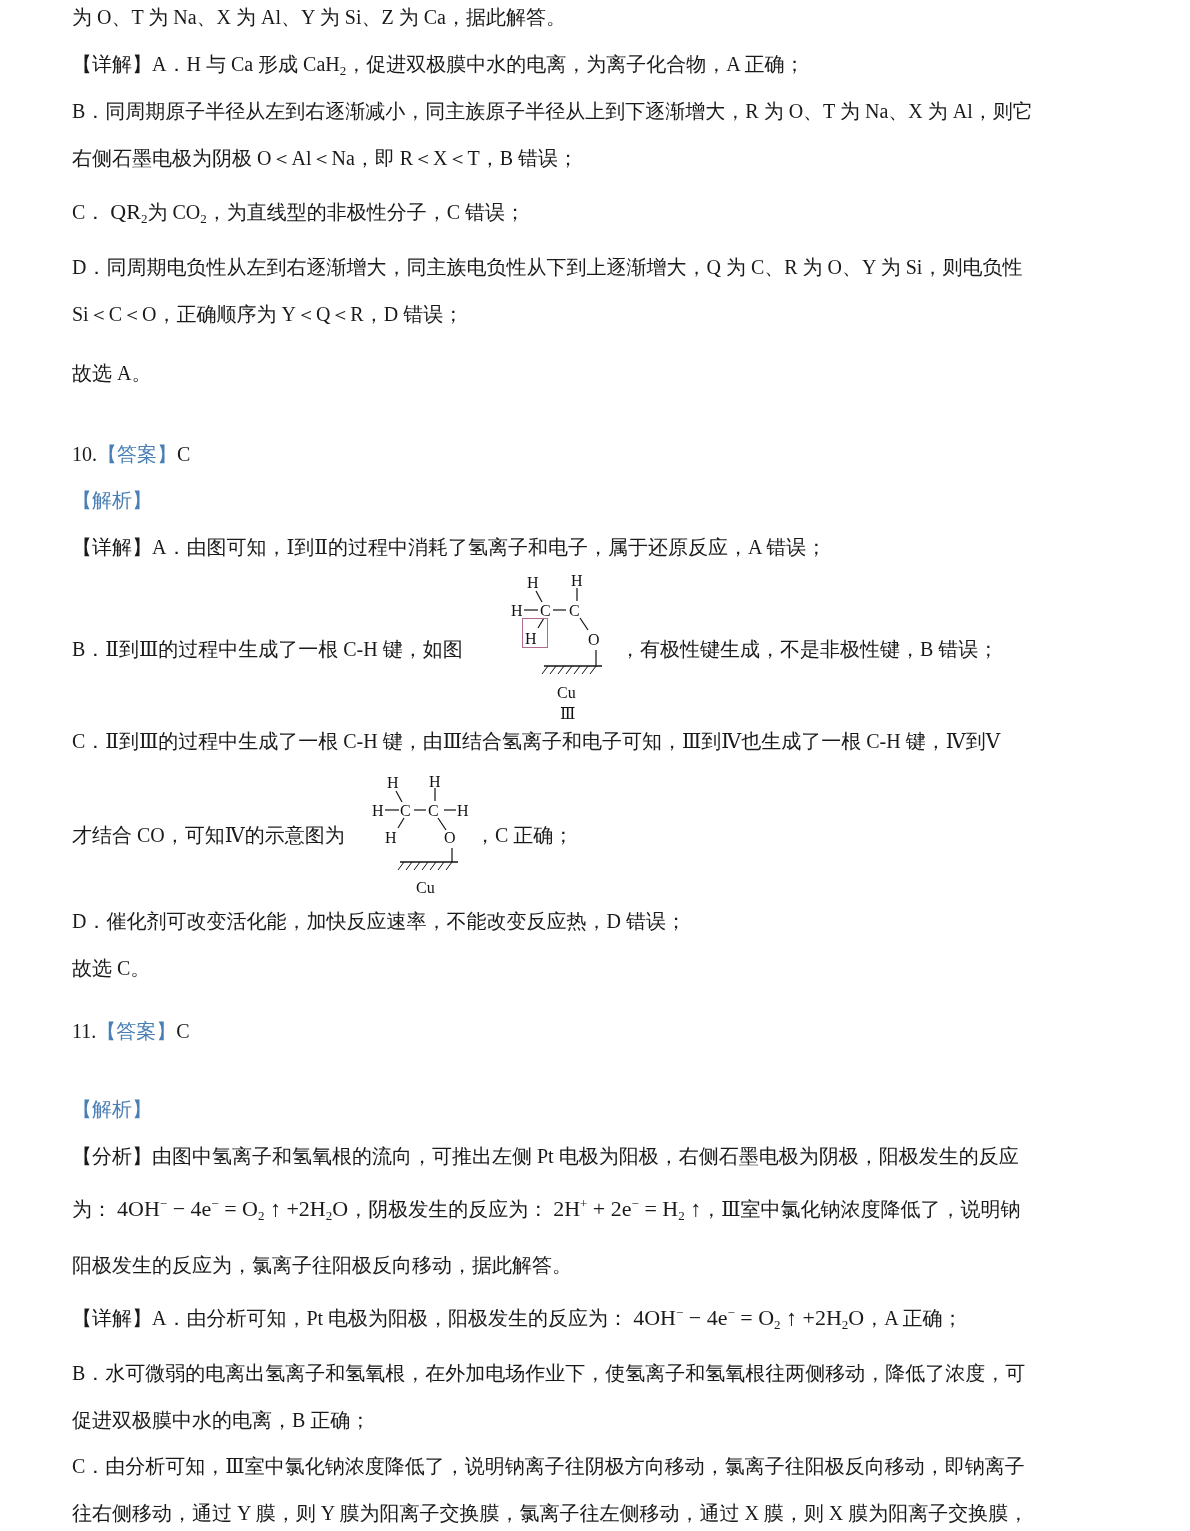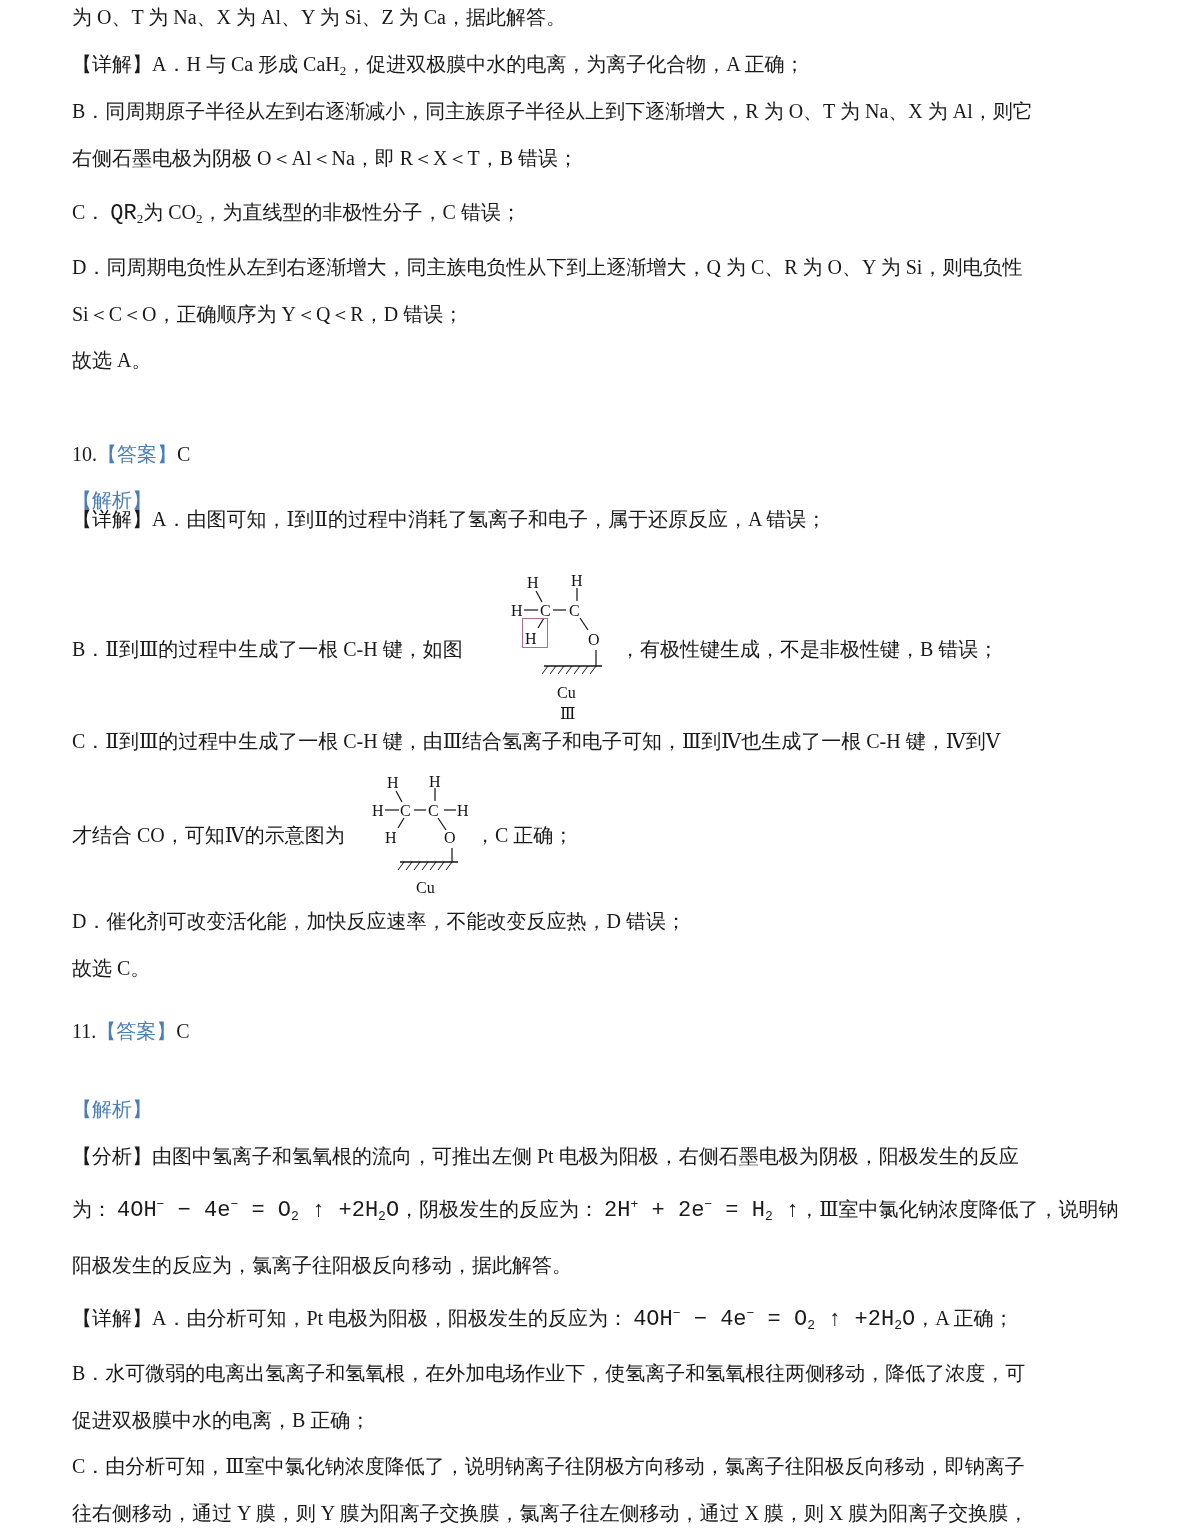--- a/index.html
+++ b/index.html
@@ -8,21 +8,21 @@
       font-family: "Liberation Serif", "DejaVu Serif", serif;
       color: #1a1a1a;
     }
     .line {
       position: absolute; left: 72px; font-size: 20px; line-height: 26px;
       white-space: nowrap;
     }
     .blue { color: #4a7fb5; }
     sub { font-size: 13px; vertical-align: -4px; line-height: 0; }
     sup { font-size: 13px; vertical-align: 8px; line-height: 0; }
-    .eq { font-size: 22px; font-family: Liberation Mono, monospace; }
+    .eq { font-size: 22px; }
     .mol {
       position: absolute; font-family: "Liberation Serif", "DejaVu Serif", serif;
       font-size: 16px; color: #111;
     }
     .mol span { position: absolute; line-height: 16px; }
     .mol svg { position: absolute; left: 0; top: 0; }
     .highlight-box {
       position: absolute; border: 1.5px solid #b06b93;
     }
   </style>
@@ -43,31 +43,31 @@
 </div>
 <div class="line" style="top:199px">
   <span>C．</span>&nbsp;<span class="eq">QR</span><sub>2</sub><span>为 CO</span><sub>2</sub><span>，为直线型的非极性分子，C 错误；</span>
 </div>
 <div class="line" style="top:254px">
   <span>D．同周期电负性从左到右逐渐增大，同主族电负性从下到上逐渐增大，Q 为 C、R 为 O、Y 为 Si，则电负性</span>
 </div>
 <div class="line" style="top:301px">
   <span>Si＜C＜O，正确顺序为 Y＜Q＜R，D 错误；</span>
 </div>
-<div class="line" style="top:347px">
+<div class="line" style="top:360px">
   <span>故选 A。</span>
 </div>
 
 <div class="line" style="top:441px">
   <span>10.</span><span class="blue">【答案】</span><span>C</span>
 </div>
 <div class="line blue" style="top:487px">
   <span>【解析】</span>
 </div>
-<div class="line" style="top:506px">
+<div class="line" style="top:534px">
   <span>【详解】</span><span>A．由图可知，Ⅰ到Ⅱ的过程中消耗了氢离子和电子，属于还原反应，A 错误；</span>
 </div>
 <div class="line" style="top:636px">
   <span>B．Ⅱ到Ⅲ的过程中生成了一根 C-H 键，如图</span>
 </div>
 <div class="line" style="top:636px; left:620px">
   <span>，有极性键生成，不是非极性键，B 错误；</span>
 </div>
 
 <div class="mol" style="left:508px; top:572px; width:110px; height:150px;">

